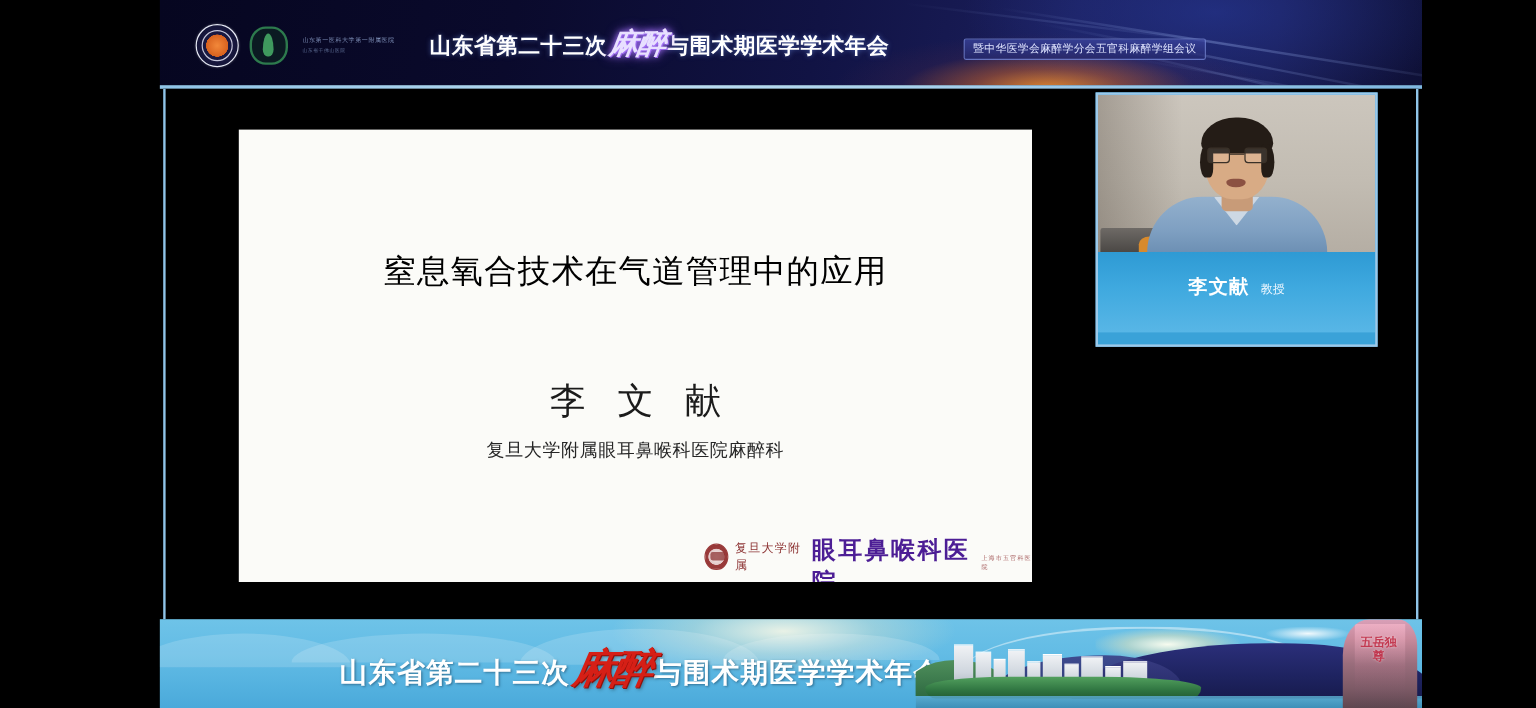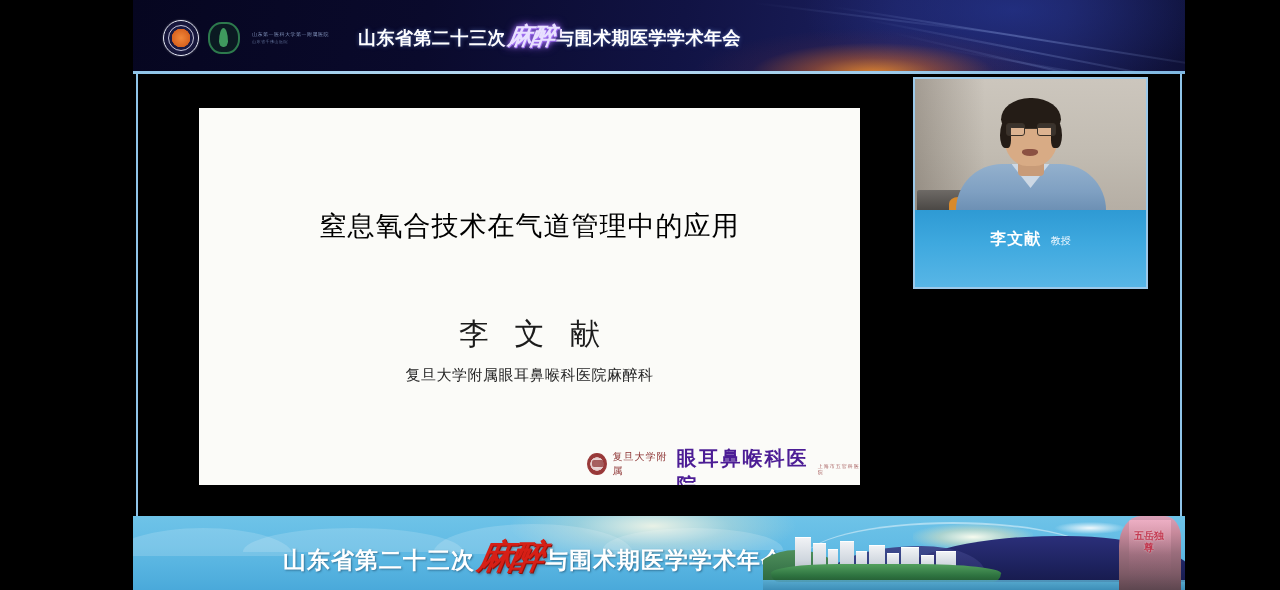--- a/index.html
+++ b/index.html
@@ -206,21 +206,21 @@
   }
   #slide-presenter {
     position: absolute;
     left: 0; right: 0;
     top: 206px;
     text-align: center;
     font-size: 30px;
     color: #1b1b1b;
     letter-spacing: 9px;
     text-indent: 9px;
-    font-family: Liberation Serif, serif;
+    font-family: Liberation Sans, sans-serif;
   }
   #slide-affiliation {
     position: absolute;
     left: 0; right: 0;
     top: 258px;
     text-align: center;
     font-size: 15px;
     color: #262626;
     letter-spacing: .5px;
     font-family: "DejaVu Sans", "Liberation Sans", sans-serif;
@@ -396,21 +396,21 @@
     left: 66px; bottom: 54px;
     width: 16px; height: 7px;
     background: #8b5142;
     border-radius: 40% 40% 55% 55%;
   }
   #nameplate {
     position: absolute;
     left: 0;
     top: 131px;
     width: 231px;
-    height: 77px;
+    height: 67px;
     background: linear-gradient(180deg, #2e9ad4 0%, #3fa9df 45%, #58b6e6 100%);
   }
   #nameplate-inner {
     position: absolute;
     left: 0; right: 0;
     top: 19px;
     text-align: center;
     white-space: nowrap;
   }
   #nameplate-name {
@@ -692,20 +692,21 @@
           <div class="logo-text-line sub">山东省千佛山医院</div>
         </div>
       </div>
 
       <div id="banner-title-wrap">
         <span class="banner-main-text">山东省第二十三次</span>
         <span class="banner-calli">麻醉</span>
         <span class="banner-main-text">与围术期医学学术年会</span>
       </div>
 
+      <div id="banner-badge">暨中华医学会麻醉学分会五官科麻醉学组会议</div>
     </div>
 
     <div id="frame-line"></div>
 
     <div id="video-area">
 
       <div id="slide">
         <div id="slide-title">窒息氧合技术在气道管理中的应用</div>
         <div id="slide-presenter">李 文 献</div>
         <div id="slide-affiliation">复旦大学附属眼耳鼻喉科医院麻醉科</div>

